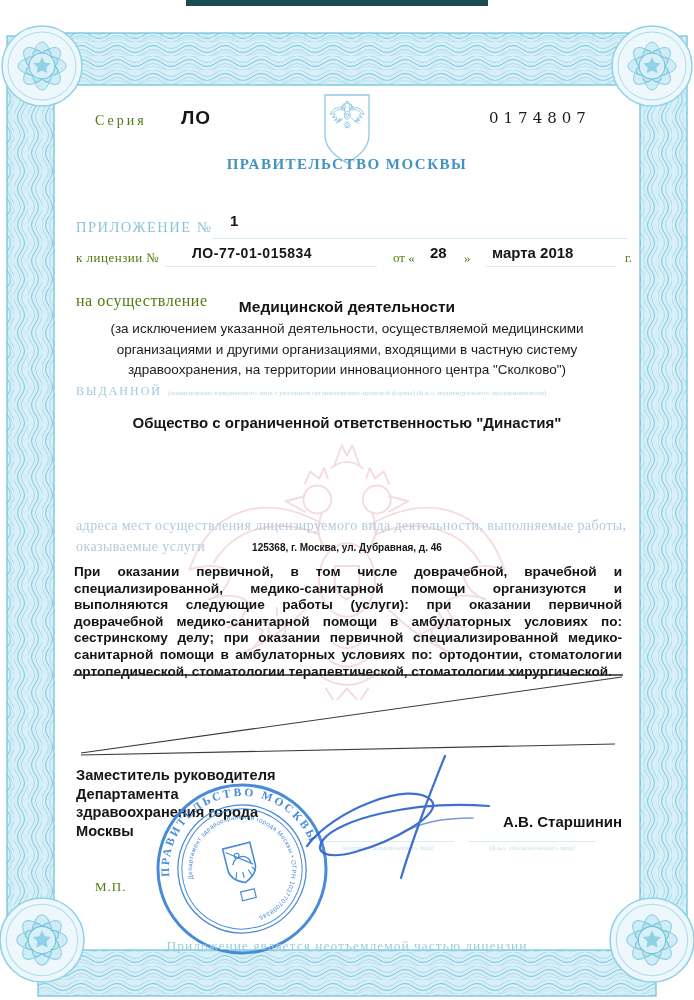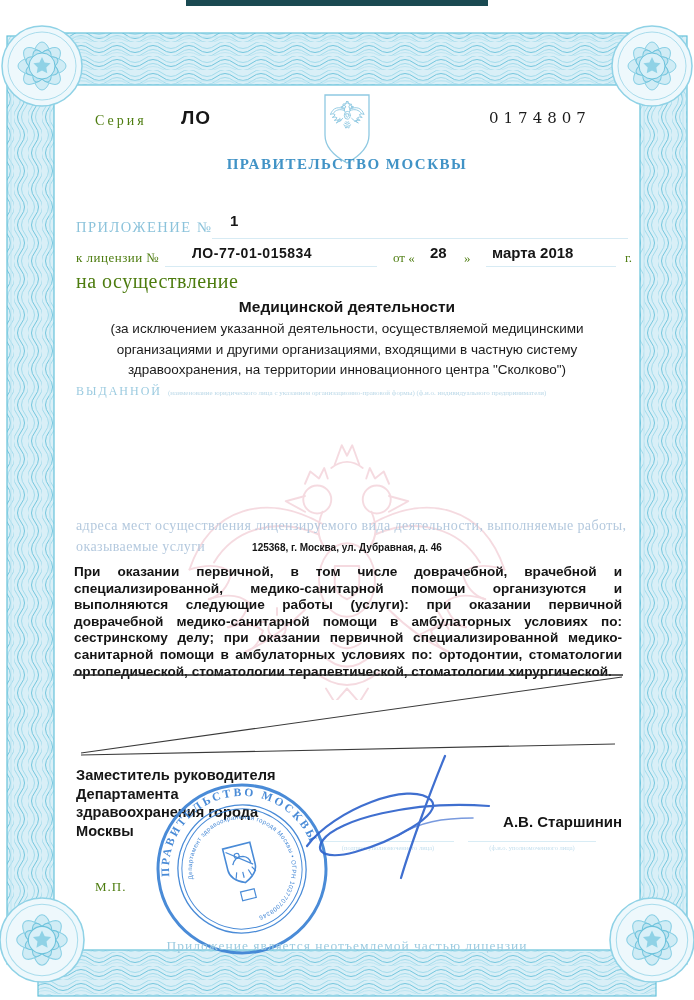--- a/index.html
+++ b/index.html
@@ -18,21 +18,21 @@
   #dept-title{top:178px;color:#4193c6;font-family:"Liberation Serif",serif;font-weight:bold;font-size:15px;letter-spacing:1px;}
   #appendix-label{left:76px;top:219px;font-size:14.5px;letter-spacing:1.5px;color:#8cc3db;}
   #appendix-number{left:230px;top:212px;font-size:15px;}
   #license-label{left:76px;top:250px;font-size:13px;letter-spacing:.5px;}
   #license-number{left:183px;top:245px;font-size:14px;letter-spacing:.5px;margin-left:9px;}
   #date-from{left:393px;top:250px;font-size:13px;}
   #date-day{left:430px;top:244px;font-size:15px;}
   #date-close{left:464px;top:250px;font-size:13px;}
   #date-monthyear{left:492px;top:244px;font-size:15px;}
   #date-year{left:625px;top:250px;font-size:13px;}
-  #for-label{left:76px;top:270px;font-size:20px;letter-spacing:.5px;}
+  #for-label{left:76px;top:292px;font-size:16px;letter-spacing:.5px;}
   #activity-title{top:298px;font-size:15.5px;}
   #activity-note{left:67px;top:319px;width:560px;text-align:center;font-size:13.5px;line-height:20.5px;color:#1a1a1a;}
   #issued-label{left:76px;top:384px;font-size:12px;letter-spacing:2px;color:#9ccbe0;}
   #issued-hint{left:158px;top:389px;width:470px;font-size:7px;color:#bcd9e8;white-space:nowrap;overflow:hidden;font-family:"Liberation Serif",serif;padding-left:10px;}
   #organization{top:414px;font-size:15px;}
   #address-hint{left:76px;top:515px;width:552px;font-size:14px;line-height:21px;letter-spacing:.4px;color:#b4c9de;}
   #address-value{top:542px;font-size:10px;}
   #works-paragraph{left:74px;top:564px;width:548px;font-size:13.6px;line-height:16.6px;font-weight:bold;
       text-align:justify;color:#141414;}
   #signer-position{left:76px;top:766px;font-size:14.6px;line-height:18.6px;font-weight:bold;}
@@ -167,20 +167,21 @@
   <div class="rule" style="left:165px;top:266px;width:212px;"></div>
   <div class="rule" style="left:486px;top:266px;width:130px;"></div>
 
   <span class="abs faint" id="for-label">на осуществление</span>
 
   <div class="abs" id="activity-note">(за исключением указанной деятельности, осуществляемой медицинскими организациями и другими организациями, входящими в частную систему здравоохранения, на территории инновационного центра "Сколково")</div>
   <div class="abs center typed" id="activity-title">Медицинской деятельности</div>
 
   <span class="abs" id="issued-label" style="font-family:'Liberation Serif',serif;">ВЫДАННОЙ</span>
   <span class="abs" id="issued-hint">(наименование юридического лица с указанием организационно-правовой формы)  (ф.и.о. индивидуального предпринимателя)</span>
+  <div class="abs center typed" id="organization">Общество с ограниченной ответственностью "Династия"</div>
 
   <div class="abs" id="eagle-wrap">
     <svg width="368" height="276" viewBox="0 0 368 276">
       <use href="#eagle" transform="translate(2,2) scale(1.75)" stroke="#efc5ce" stroke-width="1.1"></use>
     </svg>
   </div>
 
   <div class="abs faint" id="address-hint">адреса мест осуществления лицензируемого вида деятельности, выполняемые работы, оказываемые услуги</div>
   <div class="abs center typed" id="address-value">125368, г. Москва, ул. Дубравная, д. 46</div>
 

